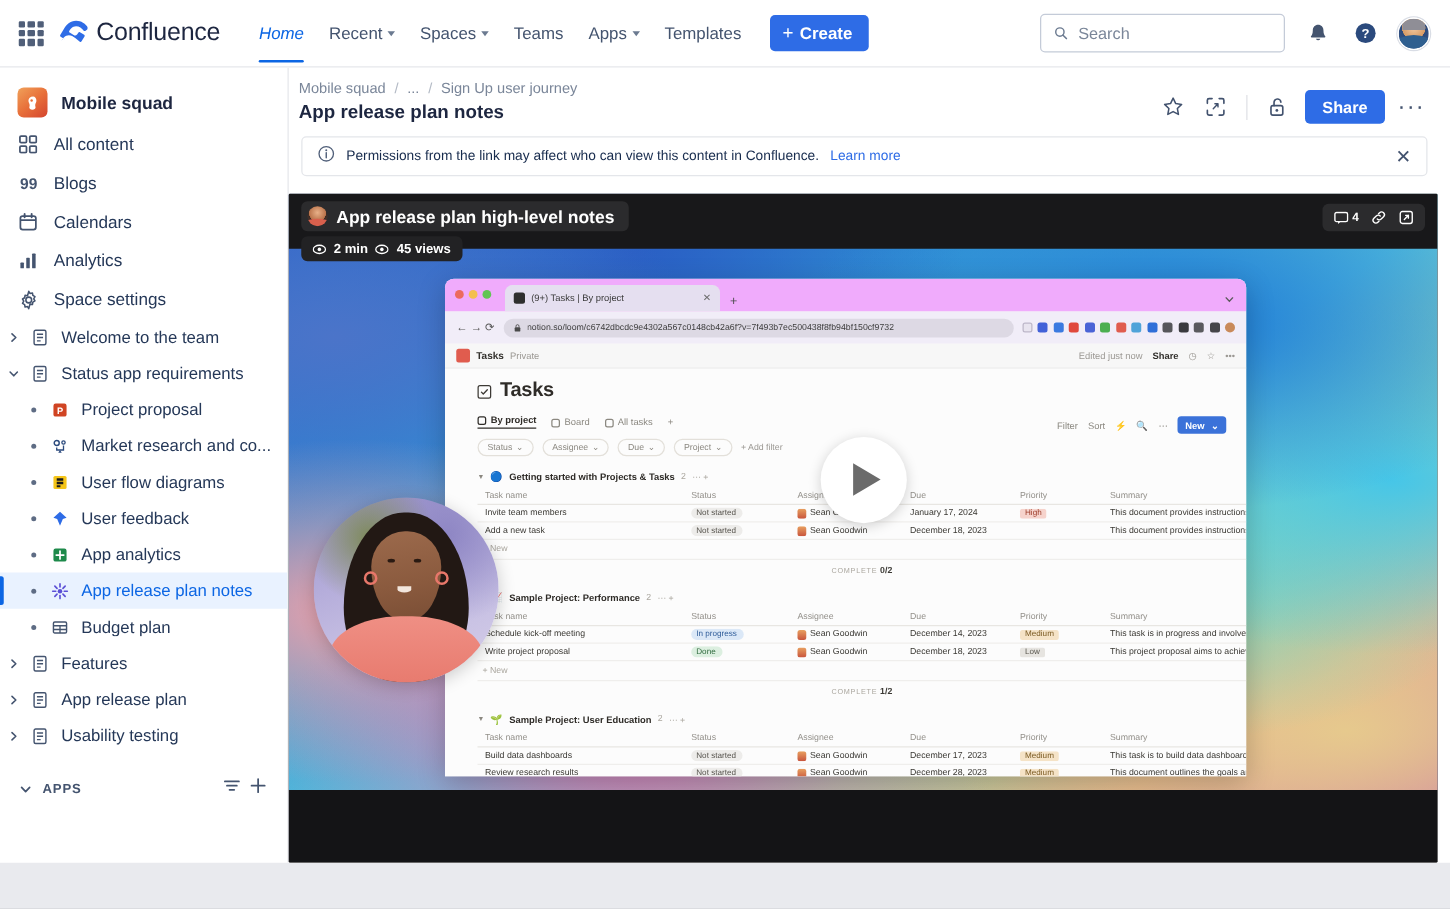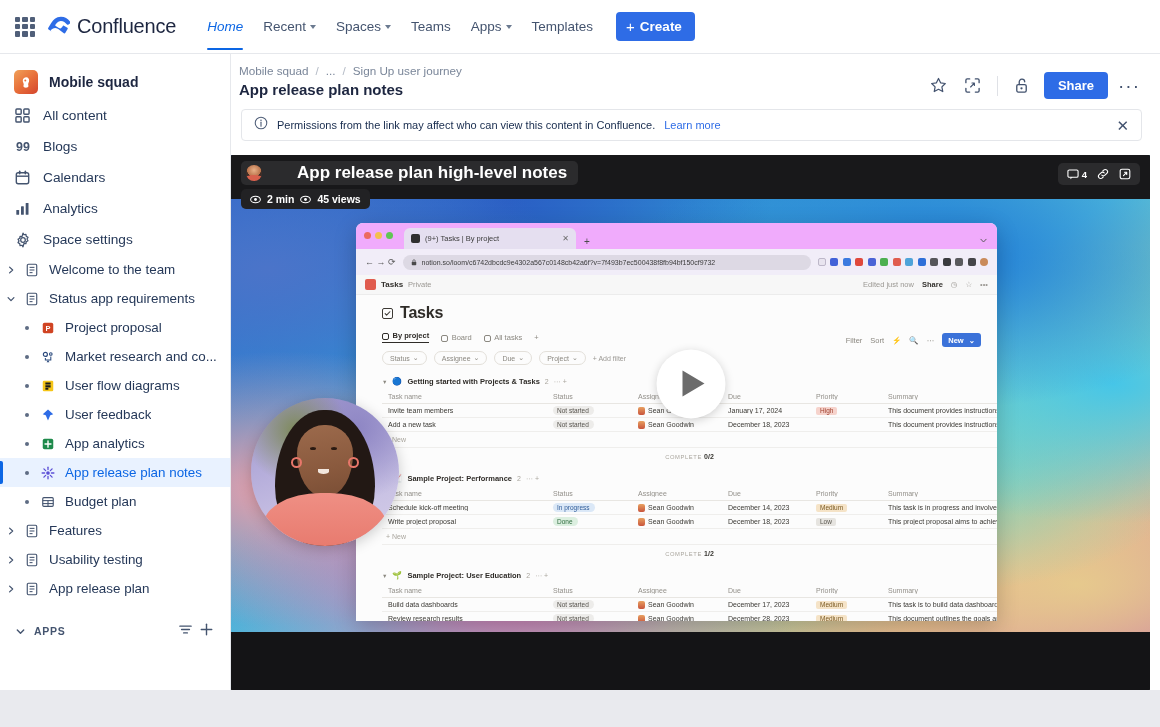--- a/index.html
+++ b/index.html
@@ -174,21 +174,21 @@
   .vid-title-chip {
     position: absolute; left: 10px; top: 6px; z-index: 9;
     background: #2b2b2d; border-radius: 5px; height: 24px;
     display: flex; align-items: center; gap: 7px; padding: 0 11px 0 5px;
   }
   .vid-av {
     width: 16px; height: 16px; border-radius: 50%; flex: none; overflow: hidden; position: relative;
     background: radial-gradient(circle at 50% 32%, #e8b088 0%, #b9724a 50%, #3a2a24 52%, #5b3d33 100%);
   }
   .vid-av::after { content:""; position:absolute; left:-6%; bottom:0; width:112%; height:38%; background:#d8604d; border-radius: 50% 50% 0 0; }
-  .vid-title { font-size: 17px; font-weight: 700; color: #fff; white-space: nowrap; margin-left: 28px; }
+  .vid-title { font-size: 14px; font-weight: 700; color: #fff; white-space: nowrap; }
   .vid-meta-chip {
     position: absolute; left: 10px; top: 34px; z-index: 9;
     background: #222224; border-radius: 5px; height: 20px;
     display: flex; align-items: center; gap: 6px; padding: 0 9px;
   }
   .vid-meta-chip span { font-size: 10.5px; font-weight: 700; color: #fff; white-space: nowrap; }
   .vid-right-chip {
     position: absolute; right: 10px; top: 8px; z-index: 9;
     background: #2b2b2d; border-radius: 5px; height: 22px;
     display: flex; align-items: center; gap: 10px; padding: 0 9px;
@@ -369,20 +369,42 @@
       </div>
       <div class="navlink">
         <span>Templates</span>
       </div>
     </div>
     <button class="create-btn">
       <span class="create-plus">+</span>
       <span>Create</span>
     </button>
 
+    <div class="nav-right">
+      <div class="searchbox">
+        <svg width="13" height="13" viewBox="0 0 16 16">
+          <circle cx="6.8" cy="6.8" r="4.6" fill="none" stroke="#6b7a90" stroke-width="1.6"></circle>
+          <line x1="10.3" y1="10.3" x2="14" y2="14" stroke="#6b7a90" stroke-width="1.8" stroke-linecap="round"></line>
+        </svg>
+        <input type="text" placeholder="Search" style="">
+      </div>
+      <div class="icon-btn">
+        <svg width="17" height="17" viewBox="0 0 20 20">
+          <path d="M10 2.2c-2.9 0-5 2.2-5 5.2 0 3.6-1 4.8-1.7 5.6-.3.4 0 1 .5 1h12.4c.5 0 .8-.6.5-1-.7-.8-1.7-2-1.7-5.6 0-3-2.1-5.2-5-5.2z" fill="#44546f"></path>
+          <path d="M8 15.3a2.1 2.1 0 0 0 4 0z" fill="#44546f"></path>
+        </svg>
+      </div>
+      <div class="icon-btn">
+        <svg width="19" height="19" viewBox="0 0 20 20">
+          <circle cx="10" cy="10" r="8.4" fill="#2b4a7d"></circle>
+          <text x="10" y="14.4" font-size="11" font-weight="bold" fill="#fff" text-anchor="middle" font-family="Liberation Sans, sans-serif">?</text>
+        </svg>
+      </div>
+      <div class="avatar-top"></div>
+    </div>
   </div>
 
   <div class="body">
 
     <div class="sidebar">
       <div class="space-header">
         <div class="space-logo">
           <svg viewBox="0 0 20 20">
             <path d="M10 3c-3 0-5 2-5 4.5 0 2 1.3 3 1.3 4.8 0 1-.4 1.6-.4 2.4 0 1.3 1.3 2.3 3.3 2.3s3.4-1 3.4-2.3c0-.8-.4-1.4-.4-2.4 0-1.8 1.3-2.8 1.3-4.8C13.5 5 12 3 10 3z" fill="#fff"></path>
             <circle cx="8.4" cy="7.2" r="1.3" fill="#e8703a"></circle>
@@ -605,38 +627,38 @@
               </svg>
           </span>
           <span class="ticon">
             <svg width="14" height="14" viewBox="0 0 16 16">
                 <rect x="2.6" y="1.4" width="10.8" height="13.2" rx="1.4" fill="none" stroke="#44546f" stroke-width="1.3"></rect>
                 <line x1="5.2" y1="5" x2="10.8" y2="5" stroke="#44546f" stroke-width="1.2"></line>
                 <line x1="5.2" y1="8" x2="10.8" y2="8" stroke="#44546f" stroke-width="1.2"></line>
                 <line x1="5.2" y1="11" x2="8.6" y2="11" stroke="#44546f" stroke-width="1.2"></line>
               </svg>
           </span>
-          <span class="tlabel">Usability testing</span>
+          <span class="tlabel">App release plan</span>
         </div>
 
         <div class="tree-row">
           <span class="tw">
             <svg width="10" height="10" viewBox="0 0 12 12">
                 <path d="M4.3 2.5L8 6l-3.7 3.5" fill="none" stroke="#44546f" stroke-width="1.5" stroke-linecap="round" stroke-linejoin="round"></path>
               </svg>
           </span>
           <span class="ticon">
             <svg width="14" height="14" viewBox="0 0 16 16">
                 <rect x="2.6" y="1.4" width="10.8" height="13.2" rx="1.4" fill="none" stroke="#44546f" stroke-width="1.3"></rect>
                 <line x1="5.2" y1="5" x2="10.8" y2="5" stroke="#44546f" stroke-width="1.2"></line>
                 <line x1="5.2" y1="8" x2="10.8" y2="8" stroke="#44546f" stroke-width="1.2"></line>
                 <line x1="5.2" y1="11" x2="8.6" y2="11" stroke="#44546f" stroke-width="1.2"></line>
               </svg>
           </span>
-          <span class="tlabel">App release plan</span>
+          <span class="tlabel">Usability testing</span>
         </div>
       </div>
 
       <div class="section-head">
         <div class="chev-btn">
           <svg width="11" height="11" viewBox="0 0 12 12">
             <path d="M2.5 4.3L6 8l3.5-3.7" fill="none" stroke="#44546f" stroke-width="1.5" stroke-linecap="round" stroke-linejoin="round"></path>
           </svg>
         </div>
         <span class="section-title">APPS</span>

